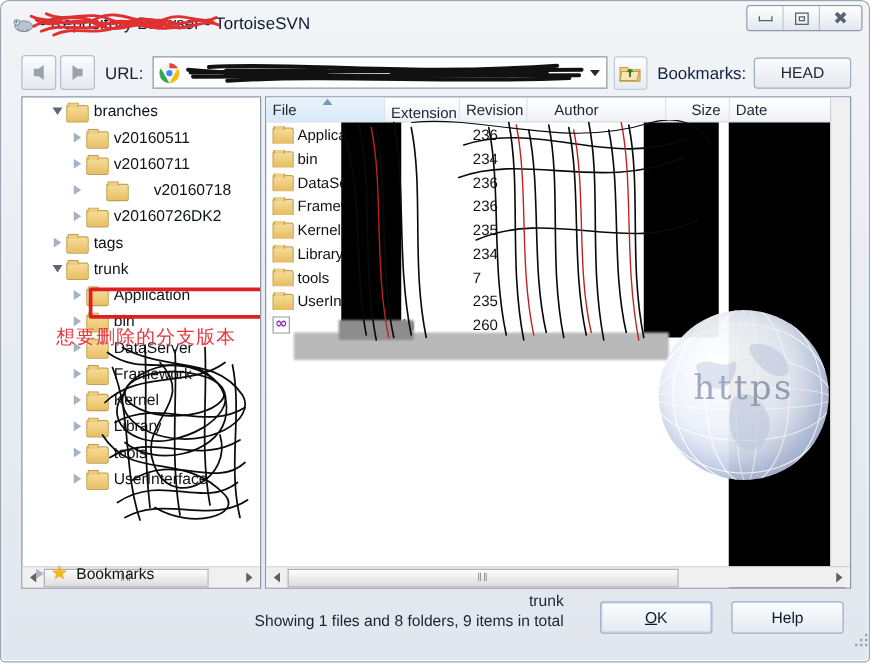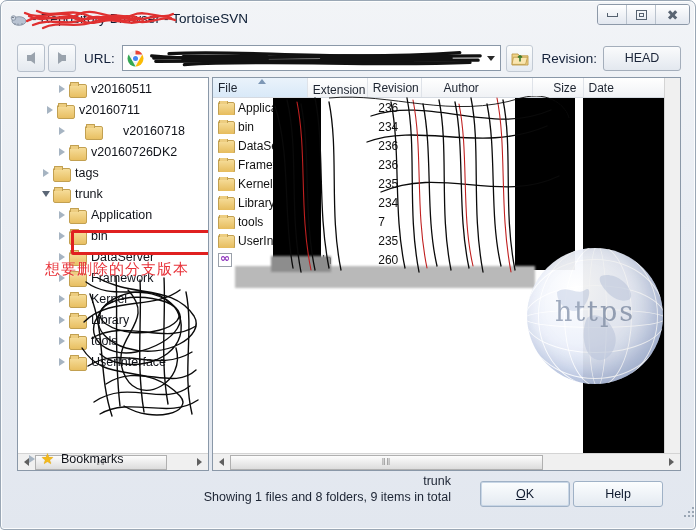--- a/index.html
+++ b/index.html
@@ -388,21 +388,21 @@
   .footbtn {
     position: absolute;
     width: 90px; height: 26px;
     border: 1px solid #9fb1c6;
     border-radius: 3px;
     background: linear-gradient(to bottom,#fbfdfe,#e4eaf1);
     display: flex; align-items: center; justify-content: center;
     font-size: 12.5px; color: #0f1a2e;
   }
   #ok-btn  { right: 127px; top: 10px; box-shadow: 0 0 0 1px #c8d6e6 inset; }
-  #help-btn{ right: 34px;  top: 10px; }
+  #help-btn{ right: 22px;  top: 10px; }
   #ok-btn .u { text-decoration: underline; }
 
   
   #grip { position:absolute; right:3px; bottom:2px; width:12px; height:12px; }
   #grip i { position:absolute; width:2px; height:2px; background:#9aa6b4; }
 </style>
 </head>
 <body>
 
 <div id="window">
@@ -481,34 +481,41 @@
     </div>
 
     <div id="open-btn">
       <svg width="18" height="17" viewBox="0 0 18 17">
         <path d="M1 4 h6 l1.4 1.8 H17 V15 H1 Z" fill="#f1d489" stroke="#bf9c4c" stroke-width="0.9"></path>
         <path d="M2.4 7.2 H16.5 L14.6 14.4 H1 Z" fill="#fae6b0" stroke="#bf9c4c" stroke-width="0.9"></path>
         <path d="M9 11.5 V5.5 M9 5.5 l-2 2 M9 5.5 l2 2" stroke="#3d7c2e" stroke-width="1.6" fill="none"></path>
       </svg>
     </div>
 
-    <div id="rev-label">Revision:</div>
+    <div id="rev-label">Bookmarks:</div>
     <div id="rev-value">HEAD</div>
   </div>
 
   <div id="tree-panel">
     <div id="tree-rows">
+        <div class="trow" style="padding-left: 20px;">
+          <span class="expander">
+            <span class="tri-open"></span>
+          </span>
+          <span class="folder-ico"></span>
+          <span class="tlabel">branches</span>
+        </div>
         <div class="trow" style="padding-left: 36px;">
           <span class="expander">
             <span class="tri-closed"></span>
           </span>
           <span class="folder-ico"></span>
           <span class="tlabel">v20160511</span>
         </div>
-        <div class="trow" style="padding-left: 24px;">
+        <div class="trow" style="padding-left: 36px;">
           <span class="expander">
             <span class="tri-closed"></span>
           </span>
           <span class="folder-ico"></span>
           <span class="tlabel">v20160711</span>
         </div>
         <div class="trow" style="padding-left: 36px; gap: 16px;">
           <span class="expander">
             <span class="tri-closed"></span>
           </span>

